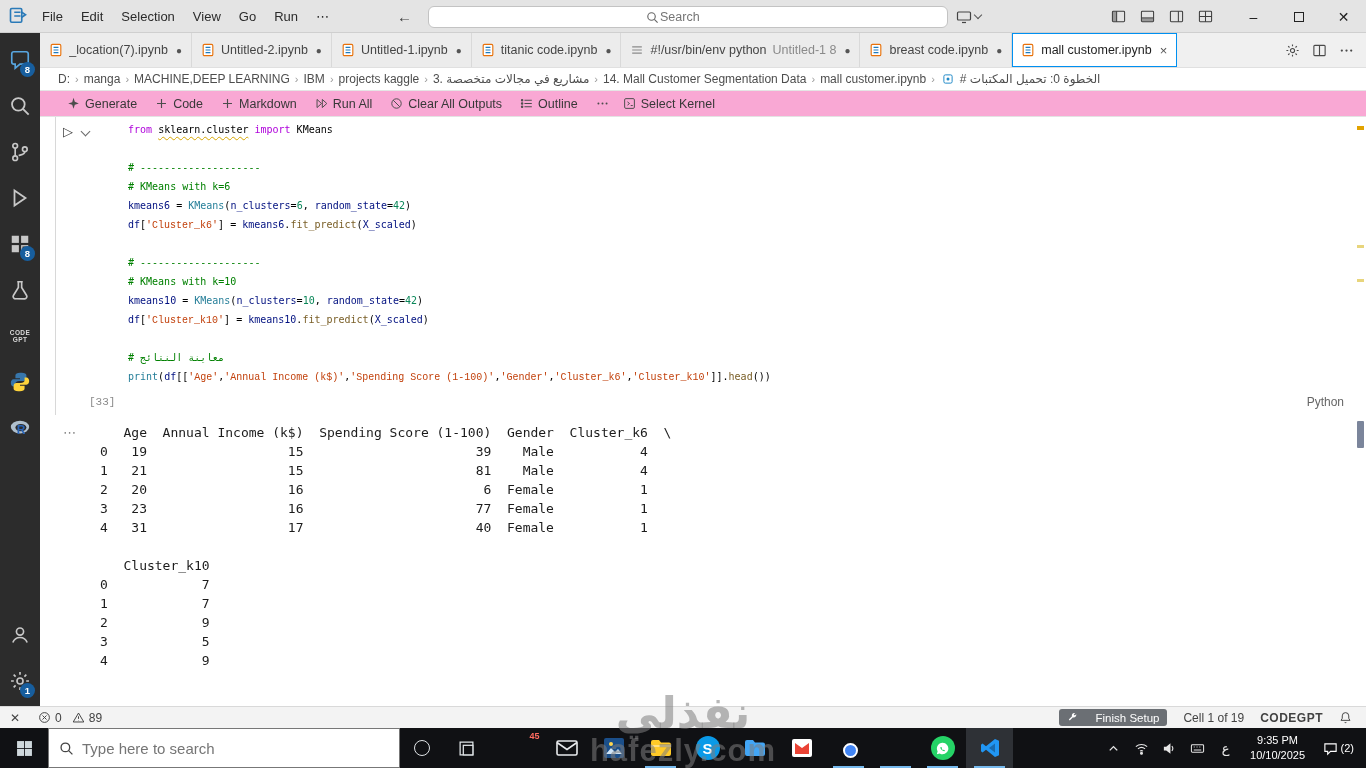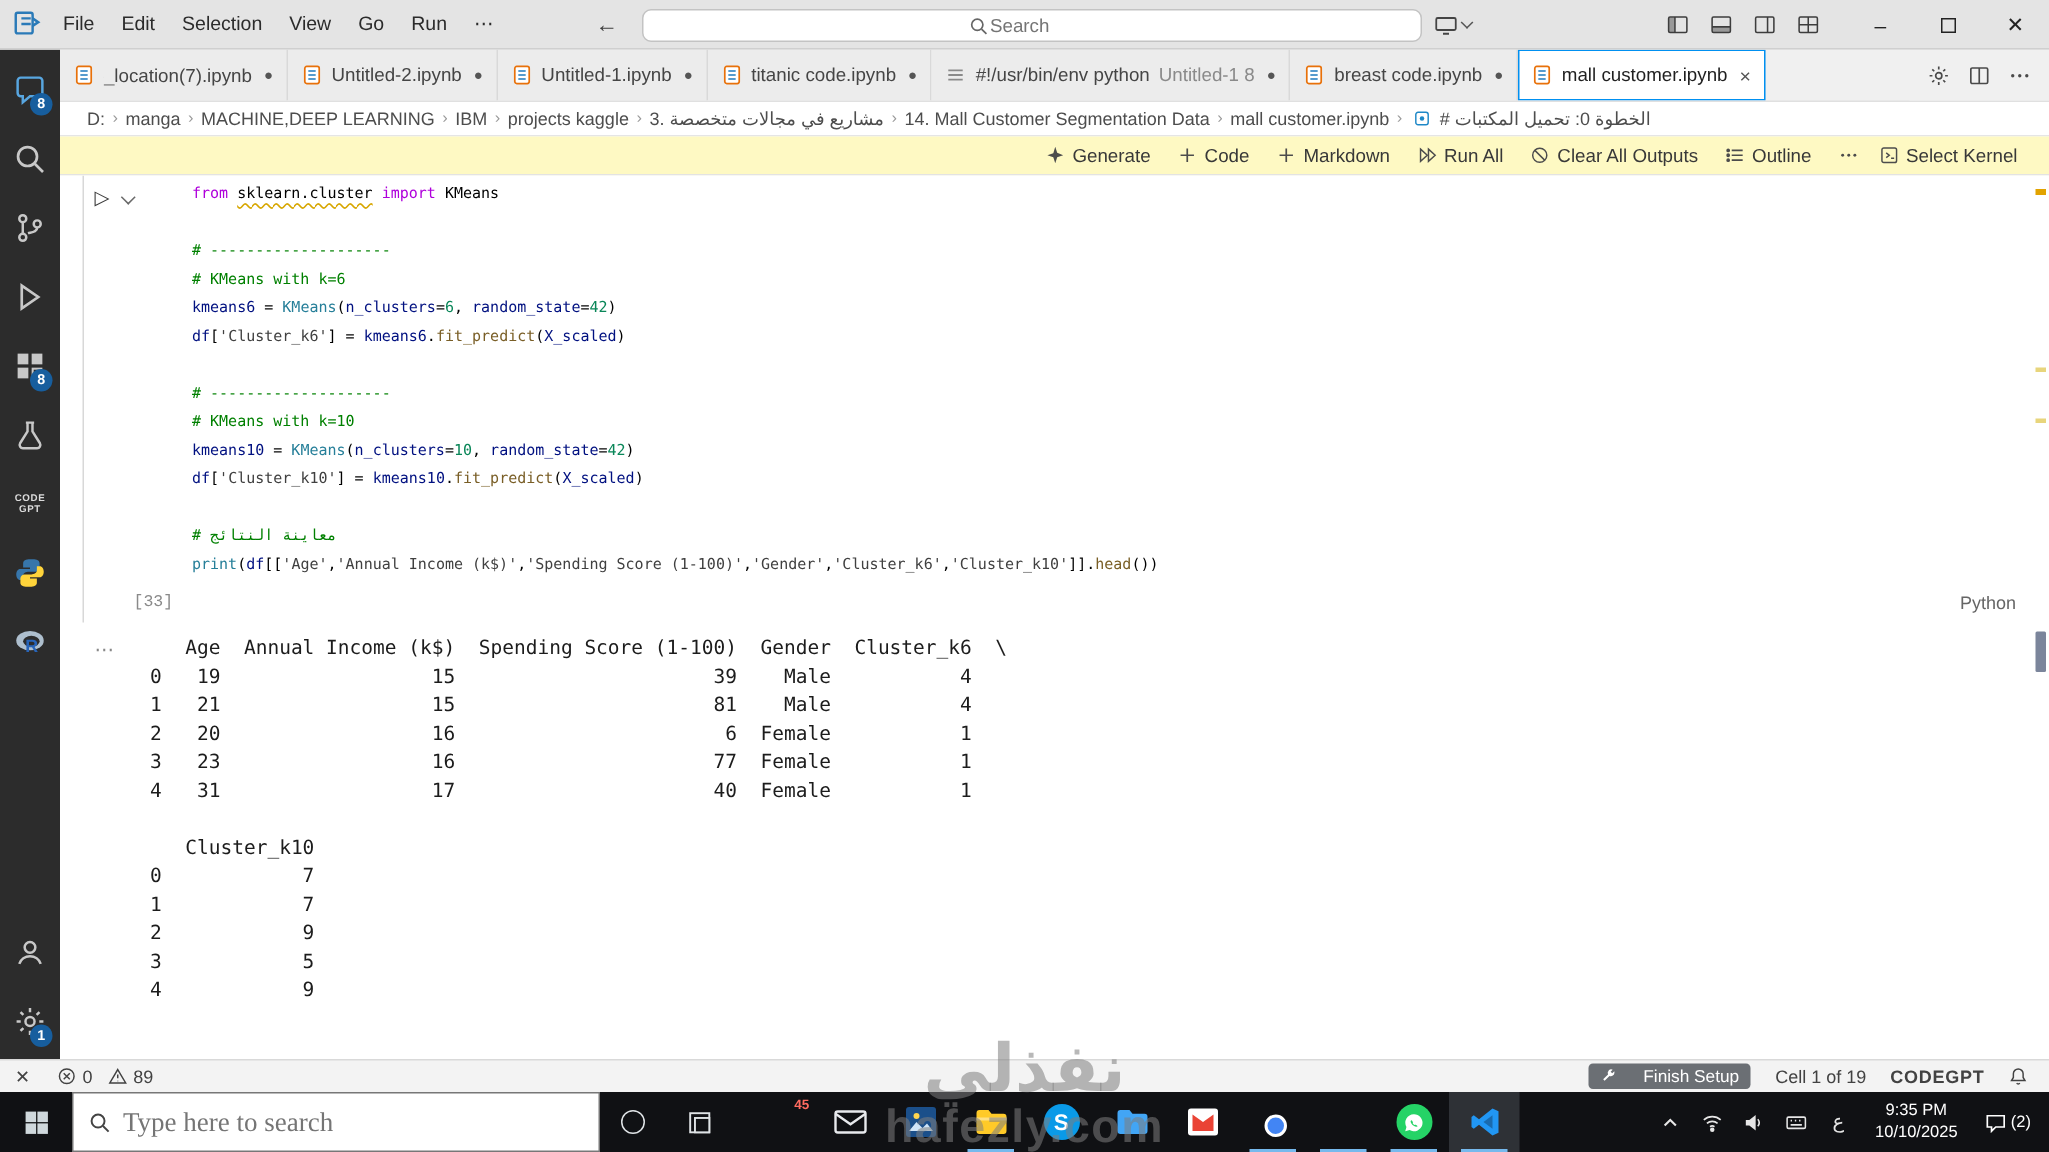--- a/index.html
+++ b/index.html
@@ -56,40 +56,40 @@
   .tab.clip-start .tab-label { overflow:hidden; direction:rtl; text-align:right; max-width:110px; }
   .tab-actions { display:flex; align-items:center; gap:12px; padding:0 12px; color:#4a4a4a; background:#f0f0f0; }
   .tab-actions svg { width:15px; height:15px; }
 
   
   .breadcrumb { height:23px; background:#fff; border-bottom:1px solid #e5e5e5; display:flex; align-items:center; padding-left:18px; font-size:12px; color:#4d4d4d; gap:3px; white-space:nowrap; overflow:hidden; }
   .bc-sep { color:#9a9a9a; font-size:11px; padding:0 2px; }
   .bc-symbol-icon { width:12px; height:12px; color:#1e88c7; margin:0 3px 0 2px; }
 
   
-  .nb-toolbar { height:26px; background:#fef9c3; border-bottom:1px solid #e3e3e3; display:flex; align-items:center; justify-content:flex-end; padding:0 14px 0 32px; }
+  .nb-toolbar { height:26px; background:#f9a8d4; border-bottom:1px solid #e3e3e3; display:flex; align-items:center; justify-content:flex-start; padding:0 14px 0 20px; }
   .nbt-group { display:flex; align-items:center; gap:4px; }
   .nbt-btn { display:flex; align-items:center; gap:5px; padding:2px 7px; font-size:12.5px; color:#383838; border-radius:4px; }
   .nbt-btn svg { width:13px; height:13px; color:#4c4c4c; }
 
   
   .editor { flex:1; position:relative; background:#fff; overflow:hidden; }
   .nb-wrap { position:absolute; left:15px; right:12px; top:0; }
   .cell { border-left:1px solid #d8d8d8; padding-top:3px; }
   .cell-row { display:flex; }
   .cell-gutter { width:72px; flex:0 0 auto; display:flex; align-items:flex-start; gap:9px; padding:3px 0 0 7px; }
   .run-btn { font-size:13px; color:#3a3a3a; line-height:17px; }
   .collapse-chev { width:7px; height:7px; border-right:1.6px solid #6a6a6a; border-bottom:1.6px solid #6a6a6a; transform:rotate(45deg); margin-top:5px; }
   .code-area { flex:1; font-family:"DejaVu Sans Mono","DejaVu Sans",monospace; font-size:10px; line-height:19px; color:#000; }
   .code-line { white-space:pre; height:19px; }
   .tk-kw  { color:#af00db; }
   .tk-var { color:#001080; }
   .tk-cls { color:#267f99; }
   .tk-fn  { color:#795e26;text-align:center; }
-  .tk-str { color:#404040; }
+  .tk-str { color:#c2410c;font-family:Liberation Mono, monospace; }
   .tk-num { color:#098658; }
   .tk-com { color:#008000; }
   .tk-sq  { color:#000; text-decoration:underline wavy #d7a600; text-decoration-skip-ink:none; text-underline-offset:3px; }
   .cell-footer { display:flex; justify-content:space-between; align-items:center; padding:9px 10px 6px 10px; font-size:11.5px; color:#777; }
   .exec-count { font-family:Liberation Mono, monospace; font-size:11px; color:#8a8a8a;margin-left:23px; }
   .lang-label { color:#666; font-size:12px; }
 
   
   .nb-output { display:flex; margin-top:8px; }
   .output-gutter { width:45px; flex:0 0 auto; color:#888; font-size:13px; padding:2px 0 0 8px; letter-spacing:1px; }
@@ -111,21 +111,21 @@
   .finish-pill { background:#6b6f74; color:#fff; border-radius:3px; height:17px; display:flex; align-items:center; gap:18px; padding:0 8px; margin-right:8px; font-size:11.5px; }
   .finish-pill svg { width:11px; height:11px; }
   .codegpt-status { font-weight:bold; letter-spacing:.5px; }
 
   
   .taskbar { height:40px; background:#101114; display:flex; align-items:stretch; color:#e8e8e8; }
   .tk-start { width:48px; display:flex; align-items:center; justify-content:center; color:#cfd8dc; }
   .tk-start svg { width:17px; height:17px; }
   .tk-searchbox { width:352px; background:#fff; display:flex; align-items:center; gap:8px; padding:0 10px; border:1px solid #777; }
   .tk-searchbox svg { width:15px; height:15px; color:#444; }
-  .tk-searchbox input { border:none; outline:none; font-size:18px; color:#555; width:240px; font-family:Liberation Serif, serif; background:transparent; }
+  .tk-searchbox input { border:none; outline:none; font-size:15px; color:#555; width:240px; font-family:Liberation Sans, sans-serif; background:transparent; }
   .tk-cortana, .tk-taskview { width:44px; display:flex; align-items:center; justify-content:center; }
   .tk-cortana .circ { width:16px; height:16px; border:1.6px solid #dfe3e6; border-radius:50%; }
   .tk-taskview svg { width:17px; height:17px; color:#dfe3e6; }
   .tk-apps { display:flex; margin-left:8px; }
   .tk-app { width:47px; display:flex; align-items:center; justify-content:center; position:relative; }
   .tk-app.running::after { content:""; position:absolute; left:8px; right:8px; bottom:0; height:2.5px; background:#76b9ed; }
   .tk-app.active { background:#2e3136; }
   .ai { width:24px; height:24px; position:relative; }
   .ai svg { width:24px; height:24px; }
   .ai-badge { position:absolute; top:-5px; right:-8px; color:#ff6b60; font-size:9px; font-weight:bold; }

